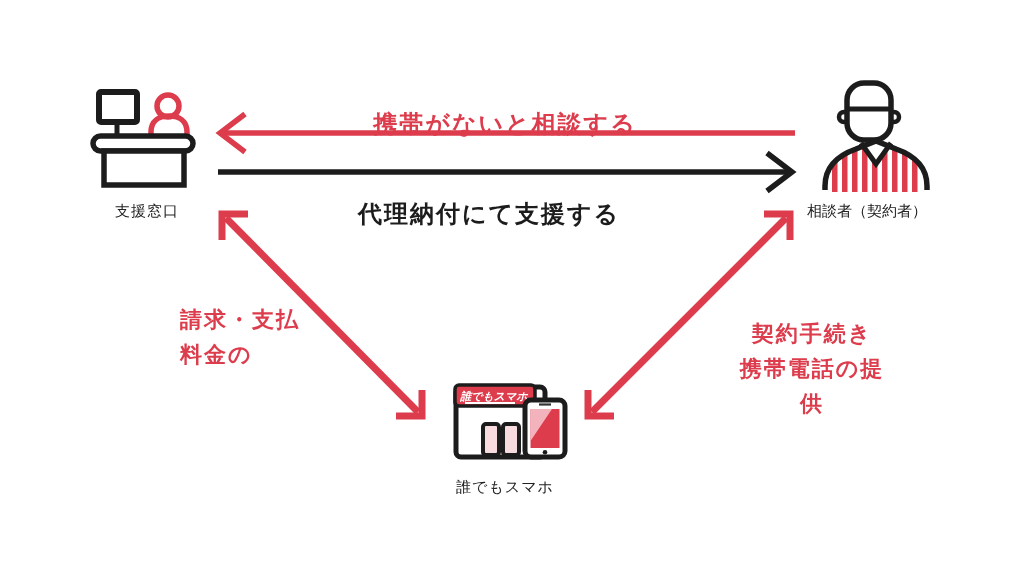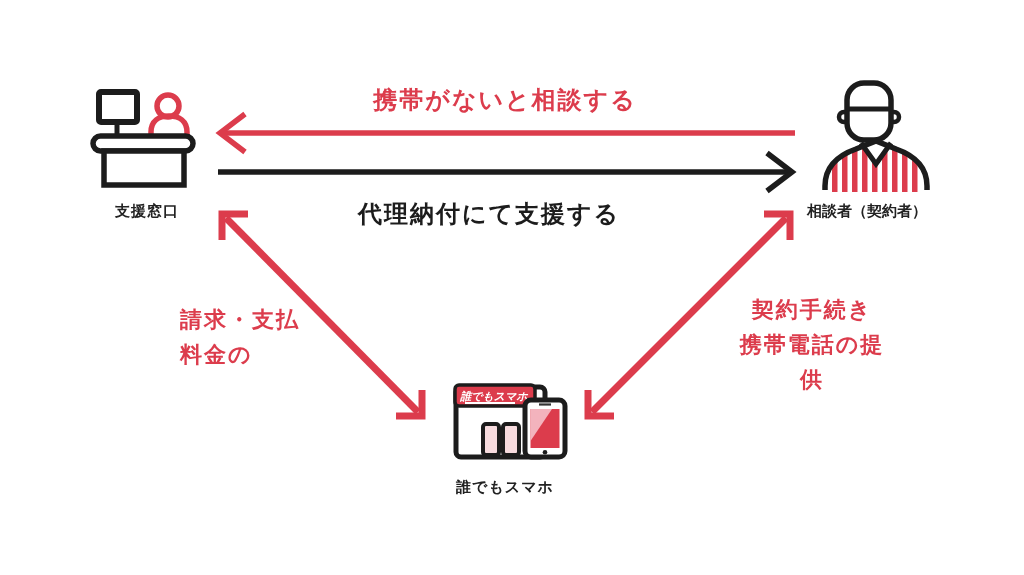--- a/index.html
+++ b/index.html
@@ -2,26 +2,26 @@
 <html><head>
 <meta charset="utf-8">
 <style>
   html,body{margin:0;padding:0;background:#ffffff;}
   #stage{
     position:relative;width:1024px;height:575px;background:#ffffff;overflow:hidden;
     font-family:"Liberation Sans","DejaVu Sans",sans-serif;
   }
   .abs{position:absolute;}
   .node-label{
-    color:#222222;font-size:15px;font-weight:700;text-align:center;letter-spacing:1px;
+    color:#222222;font-size:15px;font-weight:400;text-align:center;letter-spacing:1px;
   }
   .flow-label{
     font-weight:bold;font-size:24px;letter-spacing:2px;text-align:center;
   }
-  .flow-red{color:#dc3c4c;}
+  .flow-red{color:#dc3c4c;margin-top:24px;}
   .flow-black{color:#1c1c1c;}
   .flow-label-small{
     font-weight:bold;font-size:22px;letter-spacing:2px;line-height:35px;color:#dc3c4c;
   }
   svg{display:block;}
 </style>
 </head>
 <body>
 
 <div id="stage">
@@ -125,18 +125,18 @@
 
   <div class="abs flow-label flow-red" style="left:345px;top:84px;width:320px;">携帯がないと相談する</div>
 
   <div class="abs flow-label flow-black" style="left:329px;top:198px;width:320px;">代理納付にて支援する</div>
 
   <div class="abs flow-label-small" style="left:180px;top:302px;text-align:left;">
     <div>請求・支払</div>
     <div>料金の</div>
   </div>
 
-  <div class="abs flow-label-small" style="left:731px;top:292px;width:162px;text-align:center;">
+  <div class="abs flow-label-small" style="left:731px;top:316px;width:162px;text-align:center;">
     <div>契約手続き</div>
     <div>携帯電話の提供</div>
   </div>
 
 </div>
 
 </body></html>

